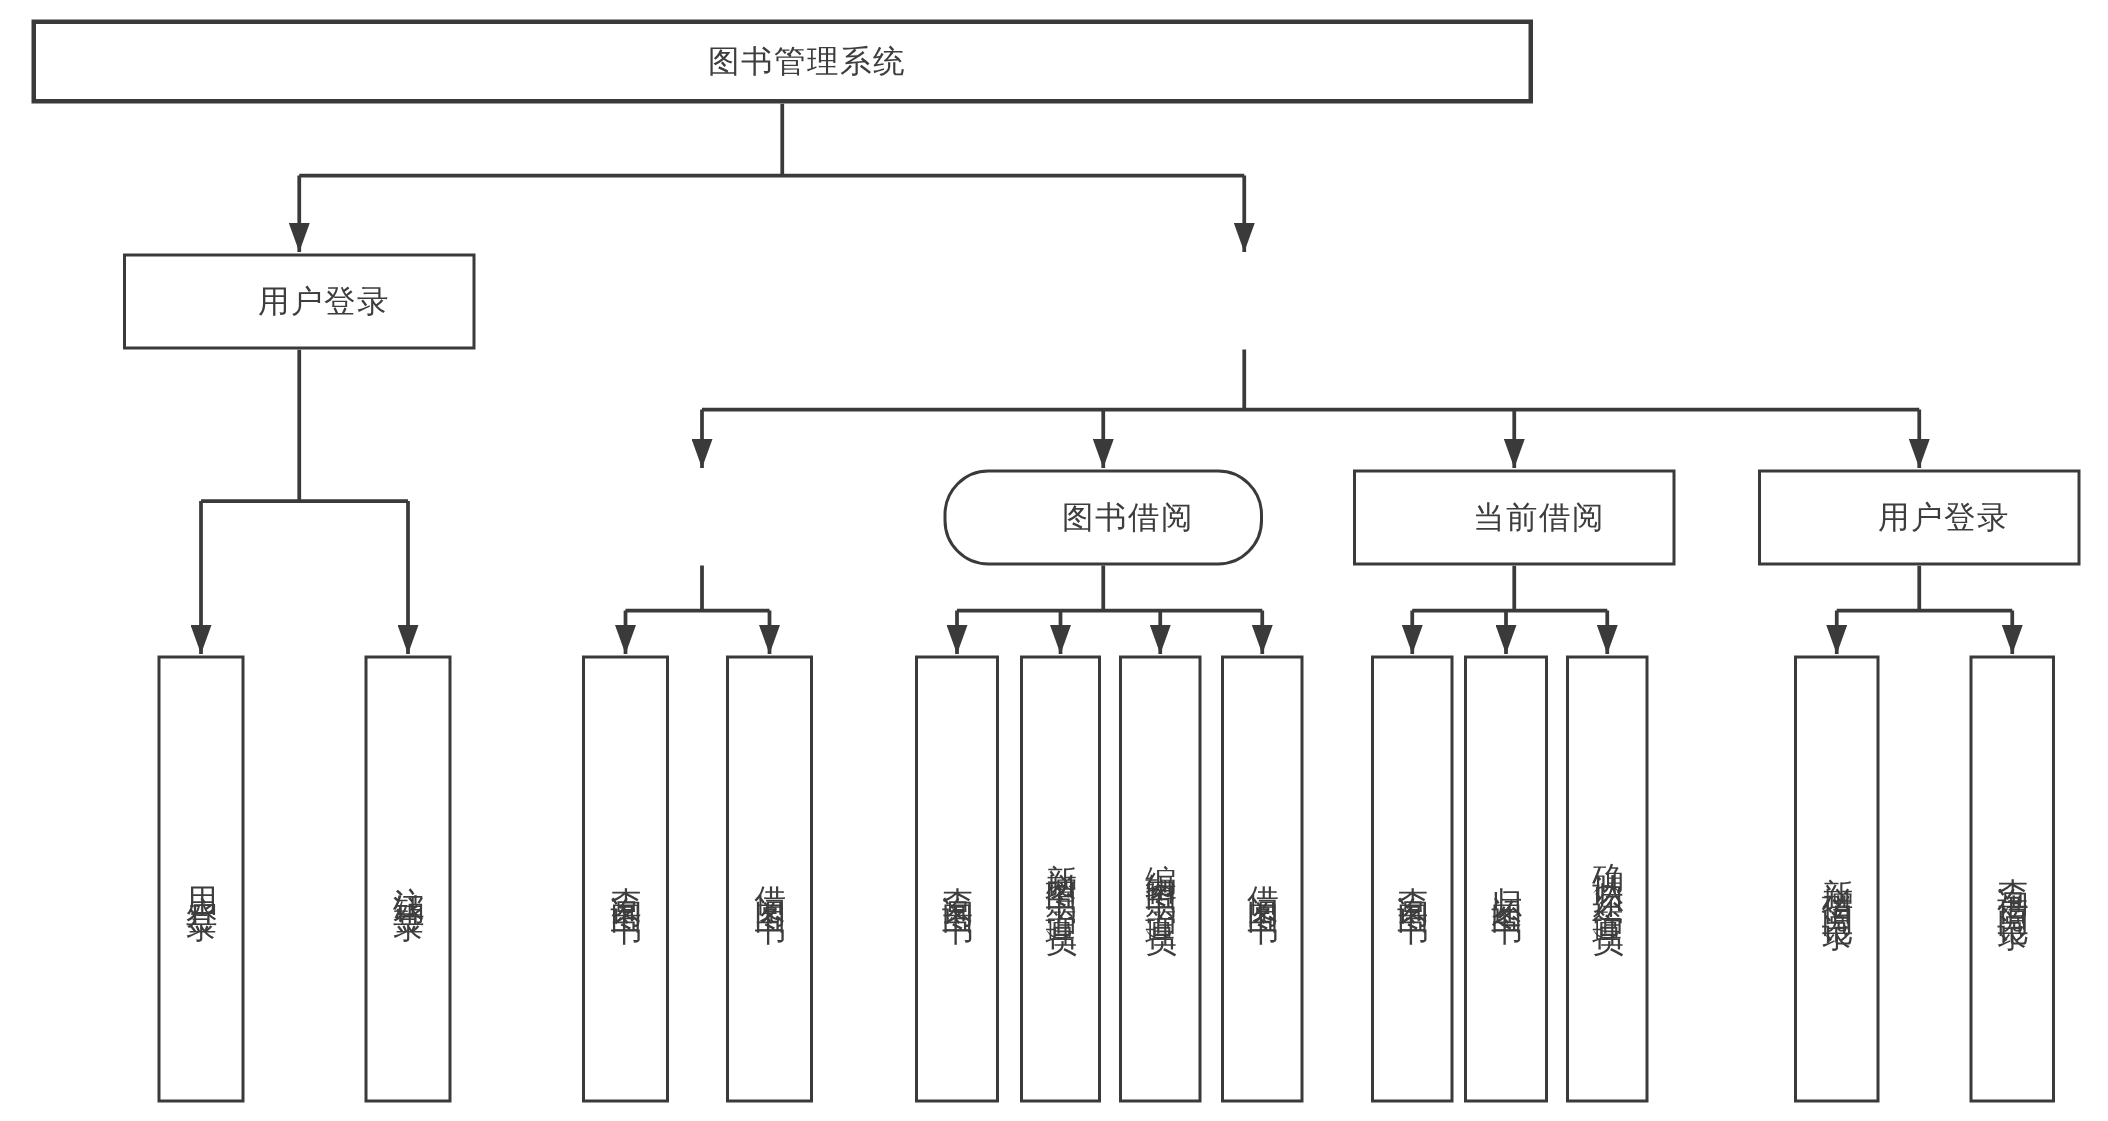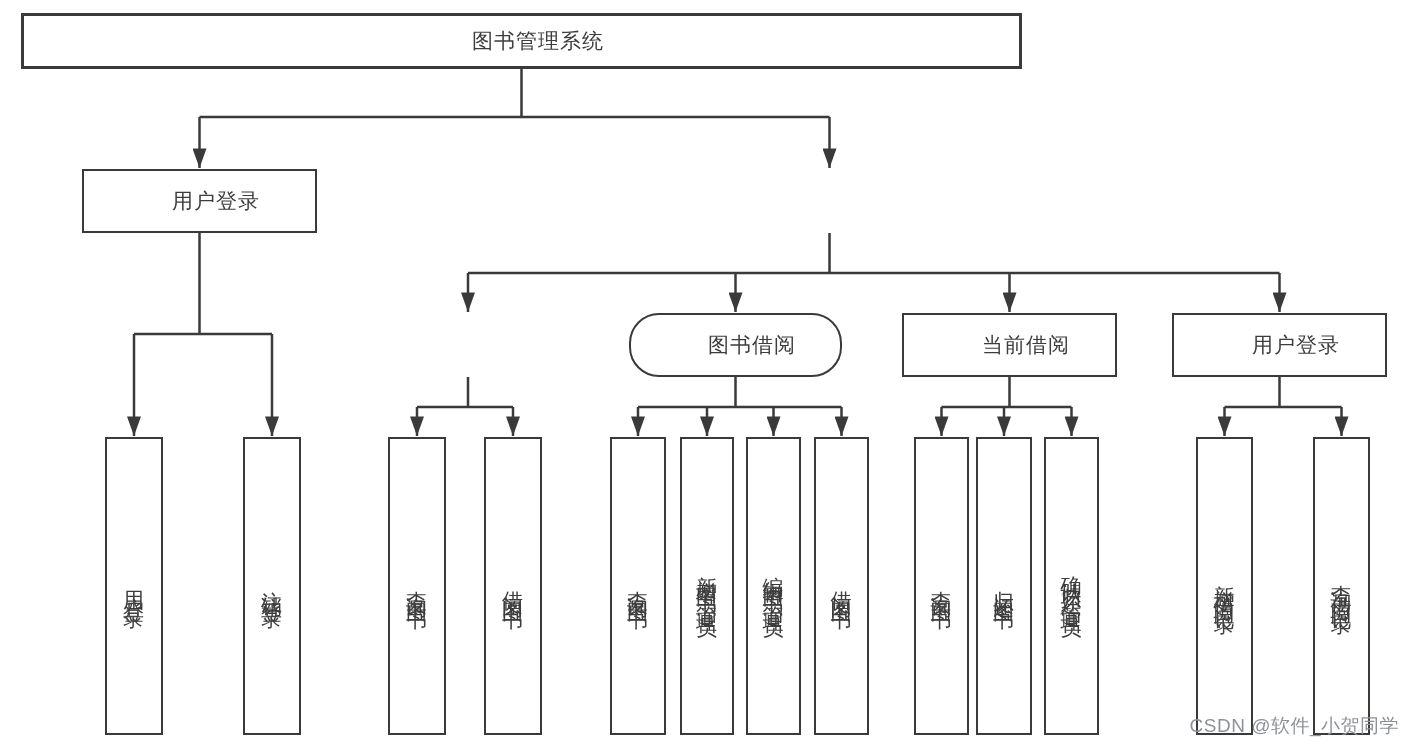--- a/index.html
+++ b/index.html
@@ -139,14 +139,13 @@
   <div class="leaf" style="left:1044px;width:55px;">
     <span>确认归还（管理员）</span>
   </div>
   <div class="leaf" style="left:1196px;width:57px;">
     <span>新增借阅记录</span>
   </div>
   <div class="leaf" style="left:1313px;width:57px;">
     <span>查询借阅记录</span>
   </div>
 
-  <div class="watermark">CSDN @软件_小贺同学</div>
 </div>
 
 </body></html>

